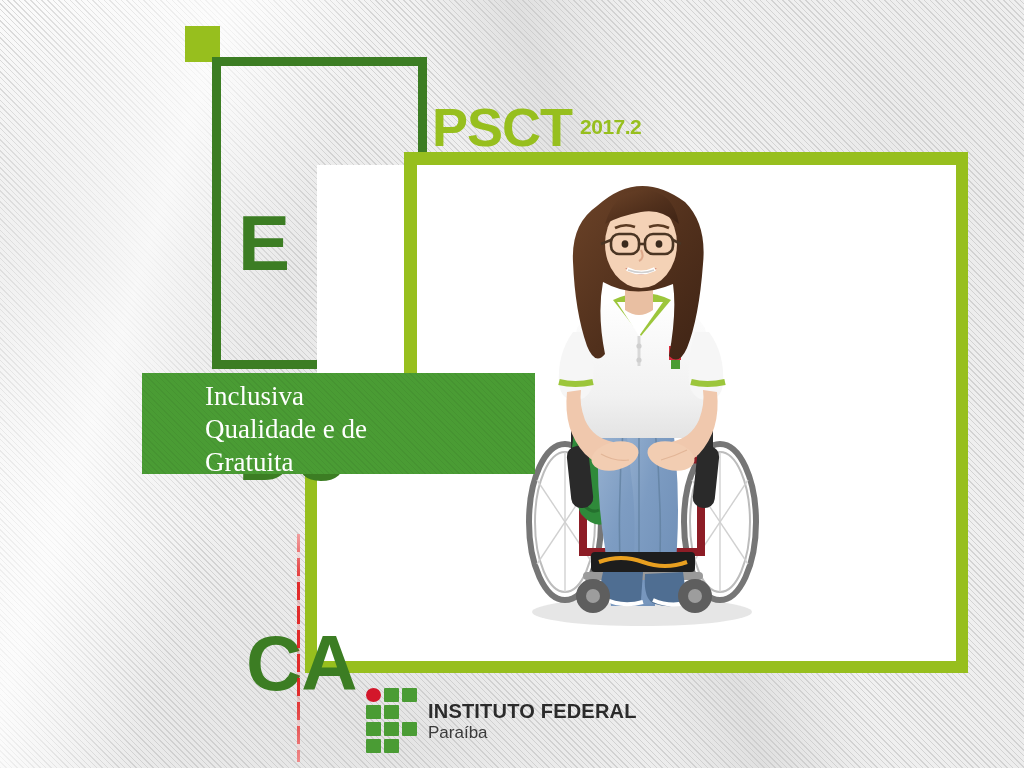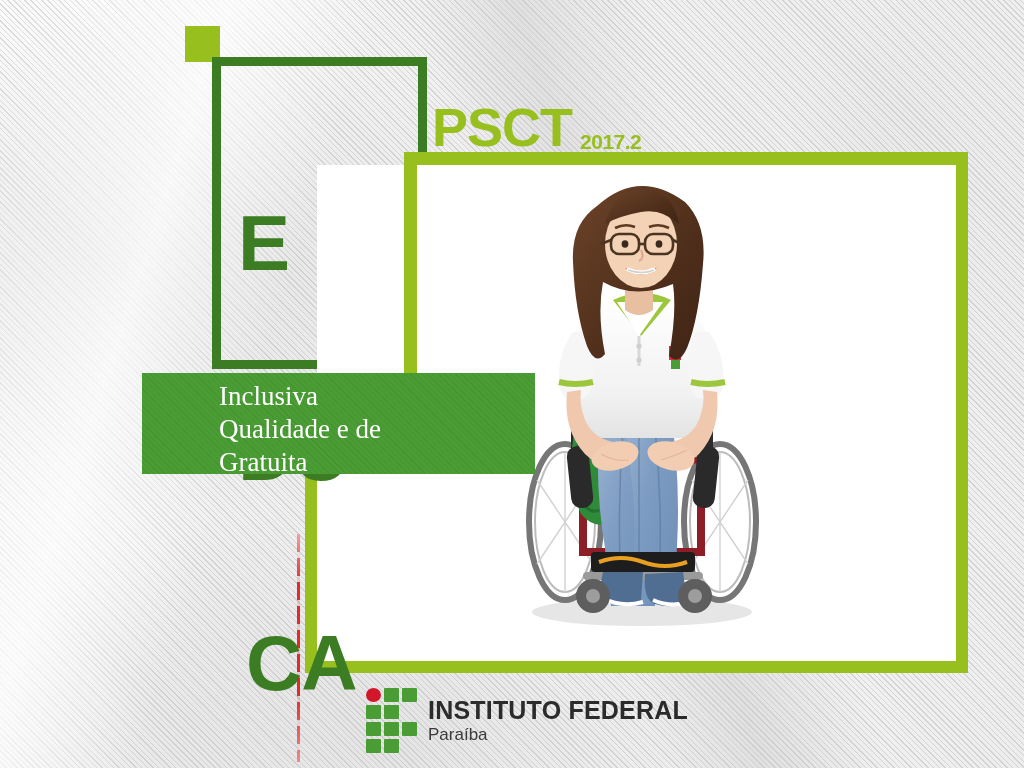--- a/index.html
+++ b/index.html
@@ -84,21 +84,21 @@
     white-space:pre;
   }
   .edu span{display:block;}
   .edu .l1{margin-left:0px;}
   .edu .l2{margin-left:0px;}
   .edu .l3{margin-left:8px;}
 
   
   .psct-wrap{
     position:absolute;left:432px;top:100px;
-    display:flex;align-items:flex-end;
+    display:flex;align-items:center;
     color:#97bf1e;
   }
   .psct{
     font-family:"Liberation Sans", sans-serif;
     font-weight:bold;font-size:54px;letter-spacing:-1px;line-height:54px;
   }
   .psct-year{
     font-family:"Liberation Sans", sans-serif;
     font-weight:bold;font-size:21px;letter-spacing:-0.5px;margin-left:8px;
   }
@@ -111,21 +111,21 @@
   .tagline-box .stripes{
     position:absolute;inset:0;
     background-image:repeating-linear-gradient(45deg,
         rgba(0,0,0,.05) 0px, rgba(0,0,0,.05) 1px,
         rgba(255,255,255,0) 1px, rgba(255,255,255,0) 4px);
   }
   .tagline{
     position:absolute;left:205px;top:380px;width:330px;
     color:#ffffff;
     font-family:"Liberation Serif", serif;
-    font-size:27px;line-height:33px;font-weight:normal;margin-left:14px;
+    font-size:27px;line-height:33px;font-weight:normal;
   }
   .tagline span{display:block;}
 
   
   .red-line{
     position:absolute;left:297px;top:534px;width:3px;height:228px;
     background:repeating-linear-gradient(to bottom,
        #e01b1b 0px,#e01b1b 18px,
        rgba(224,27,27,.18) 18px,rgba(224,27,27,.18) 24px);
     opacity:.92;
@@ -148,21 +148,21 @@
   }
   .logo-grid{
     display:grid;grid-template-columns:repeat(3,15px);grid-template-rows:repeat(4,14px);
     gap:3px;width:51px;
   }
   .logo-grid i{display:block;width:15px;height:14px;background:#4a9c34;border-radius:1px;}
   .logo-grid i.empty{background:transparent;}
   .logo-grid i.dot{background:#d3172b;border-radius:50%;}
   .logo-text{line-height:1;}
   .logo-text .t1{
-    font-family:"Liberation Sans", sans-serif;font-weight:bold;font-size:25px;
+    font-family:"Liberation Sans", sans-serif;font-weight:bold;font-size:20px;
     color:#2b2b2b;letter-spacing:.2px;display:block;
   }
   .logo-text .t2{
     font-family:"Liberation Sans", sans-serif;font-size:17px;color:#3a3a3a;
     display:block;margin-top:3px;
   }
 
   
   .url{
     position:absolute;left:676px;top:706px;

